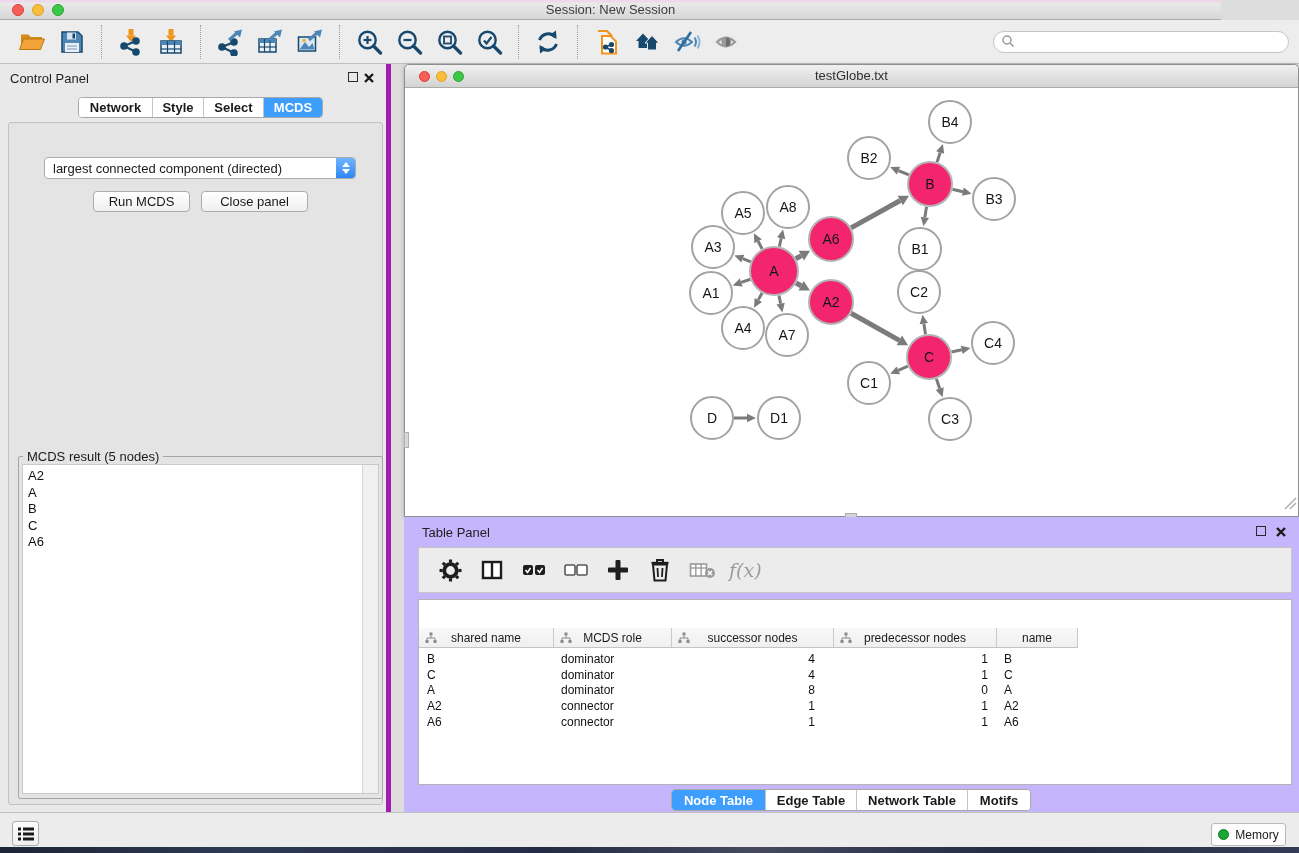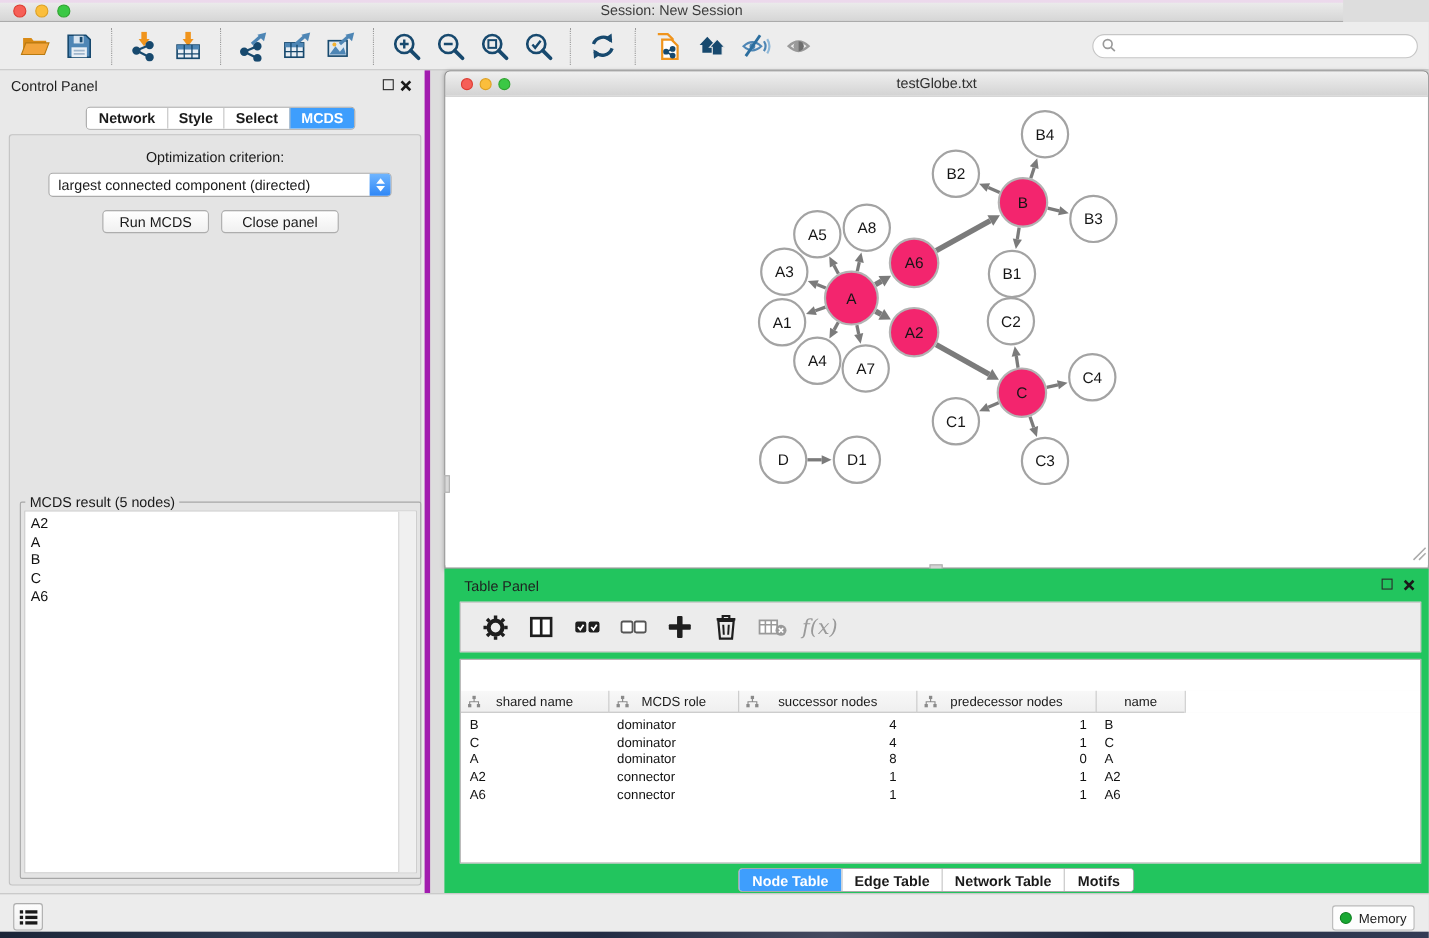--- a/index.html
+++ b/index.html
@@ -76,21 +76,21 @@
   .net-title { position:absolute; left:0; right:0; top:0; height:23px; line-height:22px;
     text-align:center; font-size:13px; color:#2E2E2E; }
   .net-canvas { position:absolute; left:0; top:23px; width:893px; height:426px; background:#FFF; }
   .left-grip { position:absolute; left:-1px; top:367px; width:5px; height:16px;
     background:#D8D8D8; border:1px solid #B0B0B0; }
   .resize-corner { position:absolute; right:1px; bottom:3px; }
   .bottom-grip { position:absolute; left:845px; top:513px; width:12px; height:5px;
     background:#D4D4D4; border:1px solid #ADADAD; }
 
   
-  .table-panel { position:absolute; left:404px; top:517px; width:895px; height:295px; background:#22c55e; }
+  .table-panel { position:absolute; left:404px; top:517px; width:895px; height:295px; background:#c4b5fd; }
   .tp-toolbar { position:absolute; left:14px; top:30px; width:874px; height:46px;
     background:#ECECEC; border:1px solid #C6C6C6; display:flex; align-items:center; padding-left:10px; }
   .tp-tool { width:30px; height:30px; display:flex; align-items:center; justify-content:center; margin:0 6px; }
   .fxlabel { font-family:"DejaVu Serif", serif; font-style:italic; font-size:19px; color:#9A9A9A; margin:0 6px; }
   .datatable { position:absolute; left:14px; top:82px; width:874px; height:186px;
     background:#FFF; border:1px solid #B4B4B4; overflow:hidden; }
   #table-header { display:flex; height:20px; background:linear-gradient(#F8F8F8,#EFEFEF);margin-top:28px; }
   #table-header .hcell { position:relative; height:20px; border-left:1px solid #C9C9C9;
     border-bottom:1px solid #C4C4C4; display:flex; align-items:center; justify-content:center;
     font-size:12px; color:#1A1A1A; }
@@ -312,21 +312,20 @@
         </svg>
     </span>
     <div id="control-tabs" class="seg">
         <span class="s" style="width: 73px;">Network</span>
         <span class="s" style="width: 51px;">Style</span>
         <span class="s" style="width: 60px;">Select</span>
         <span class="s active" style="width: 59px;">MCDS</span>
       </div>
 
     <div class="cp-content">
-      <div class="opt-label">Optimization criterion:</div>
       <div class="select">
         <span class="val">largest connected component (directed)</span>
         <span class="stepper">
             <span class="tri-up"></span>
             <span class="tri-down"></span>
           </span>
       </div>
       <div class="btn" style="left:84px; top:68px; width:97px;">Run MCDS</div>
       <div class="btn" style="left:192px; top:68px; width:107px;">Close panel</div>
 

